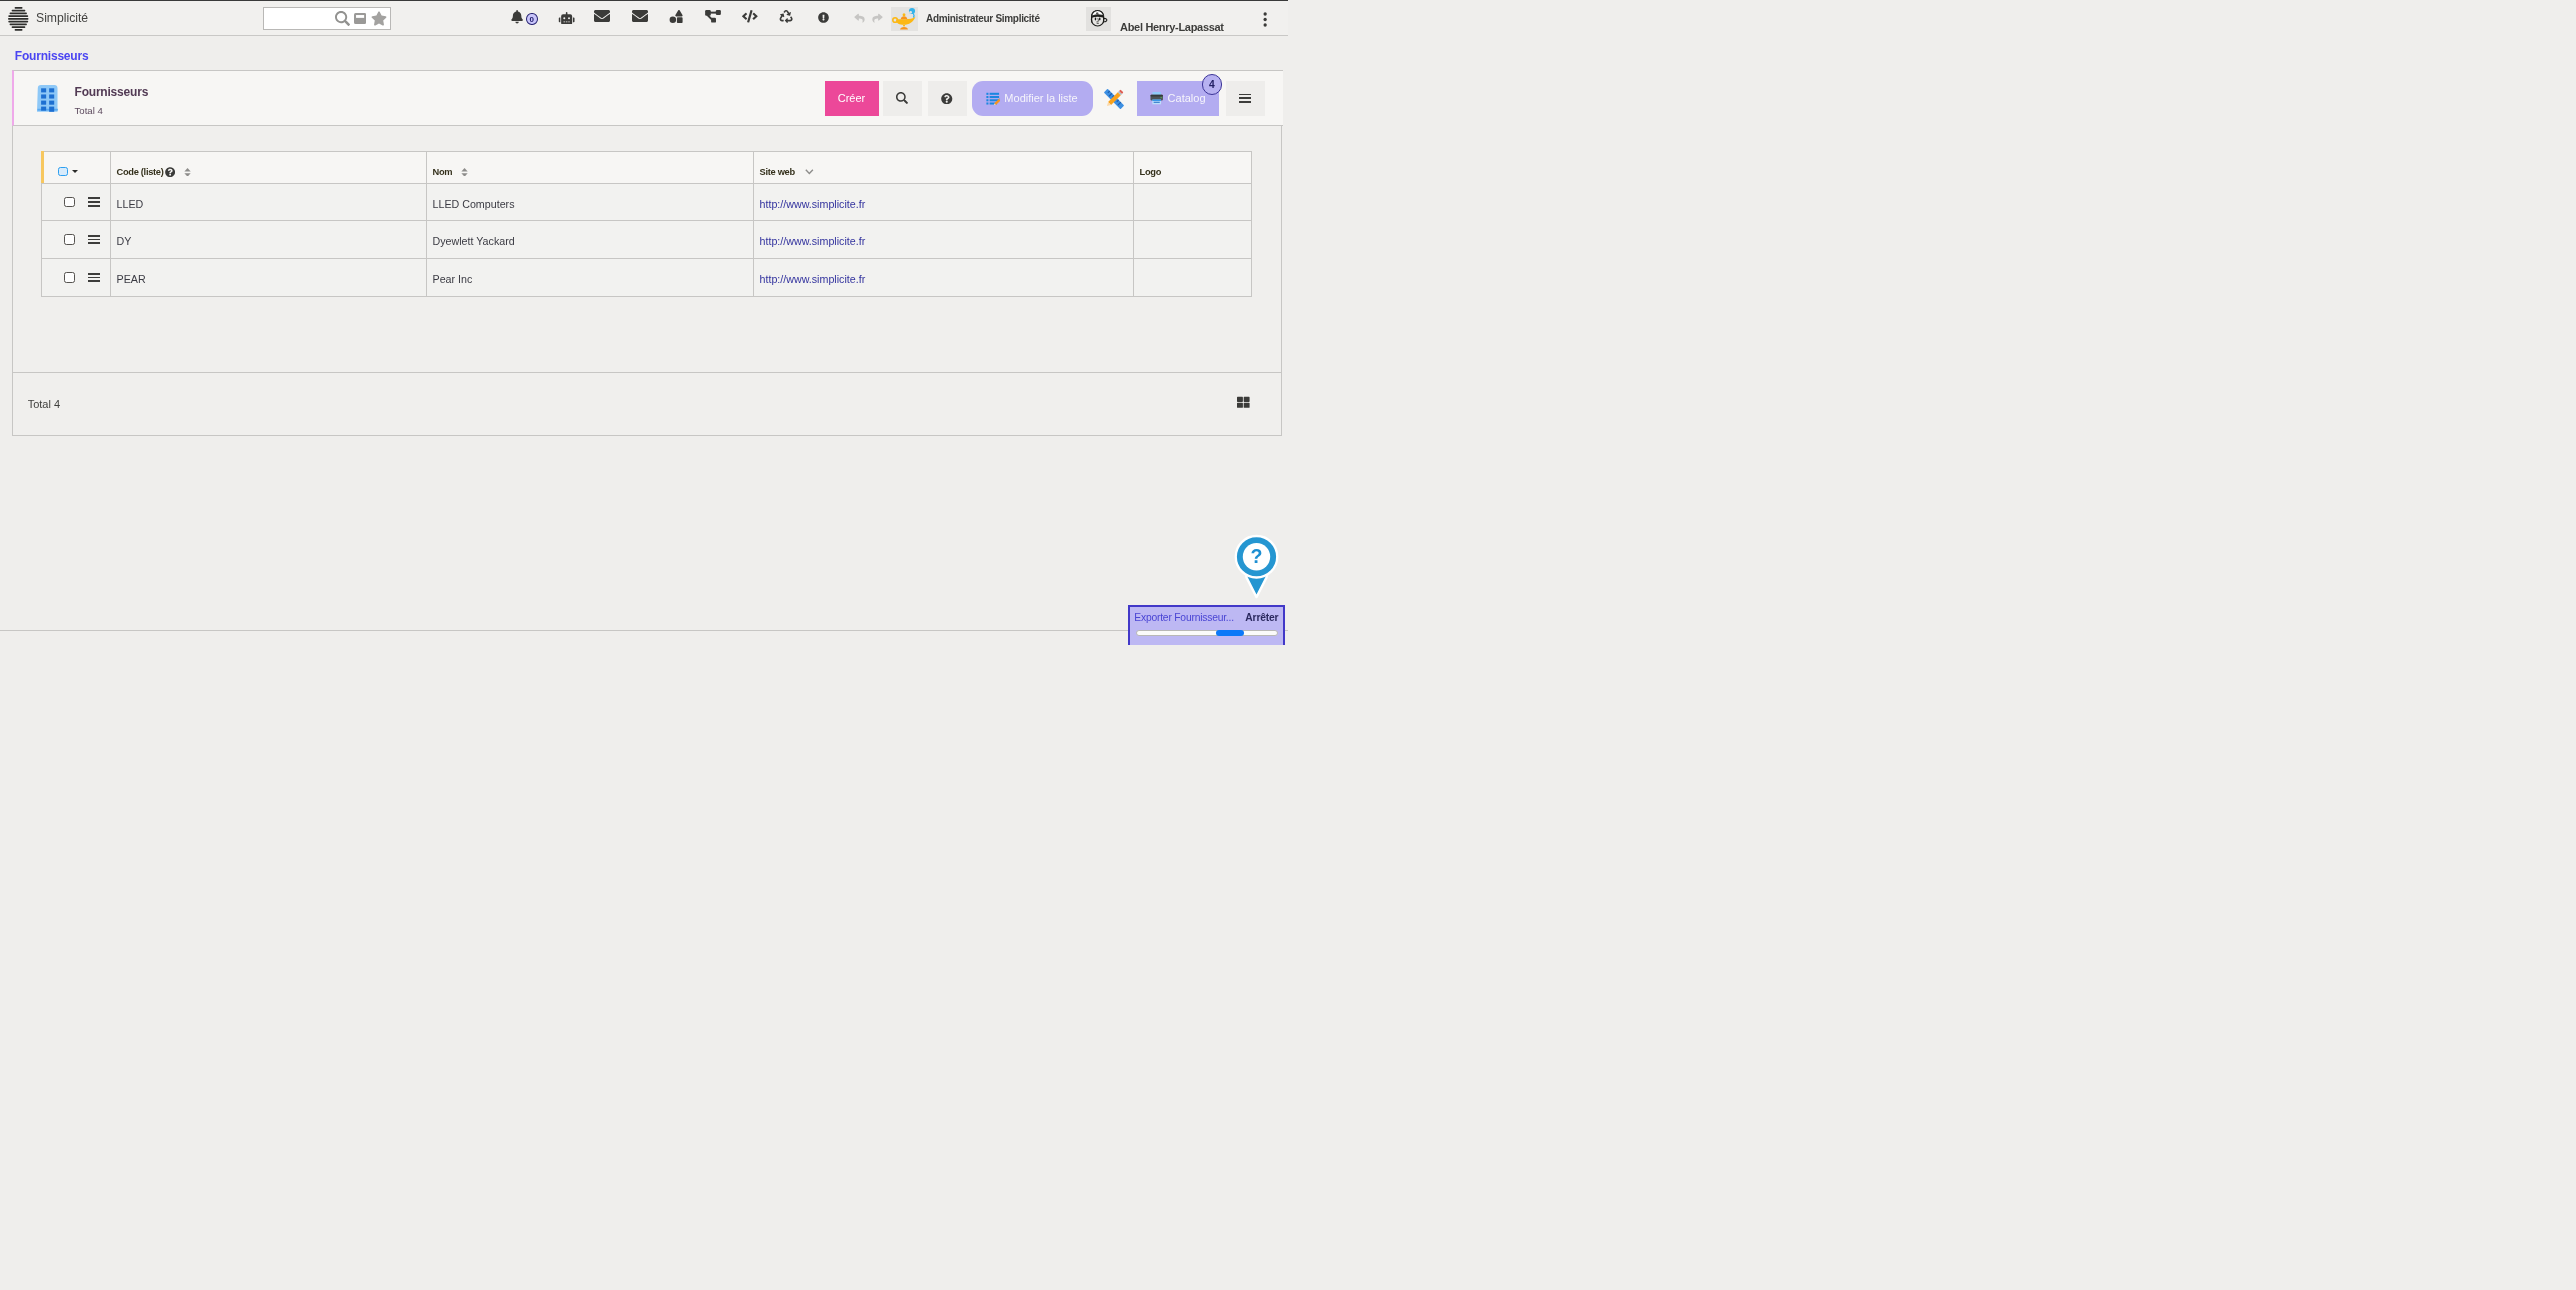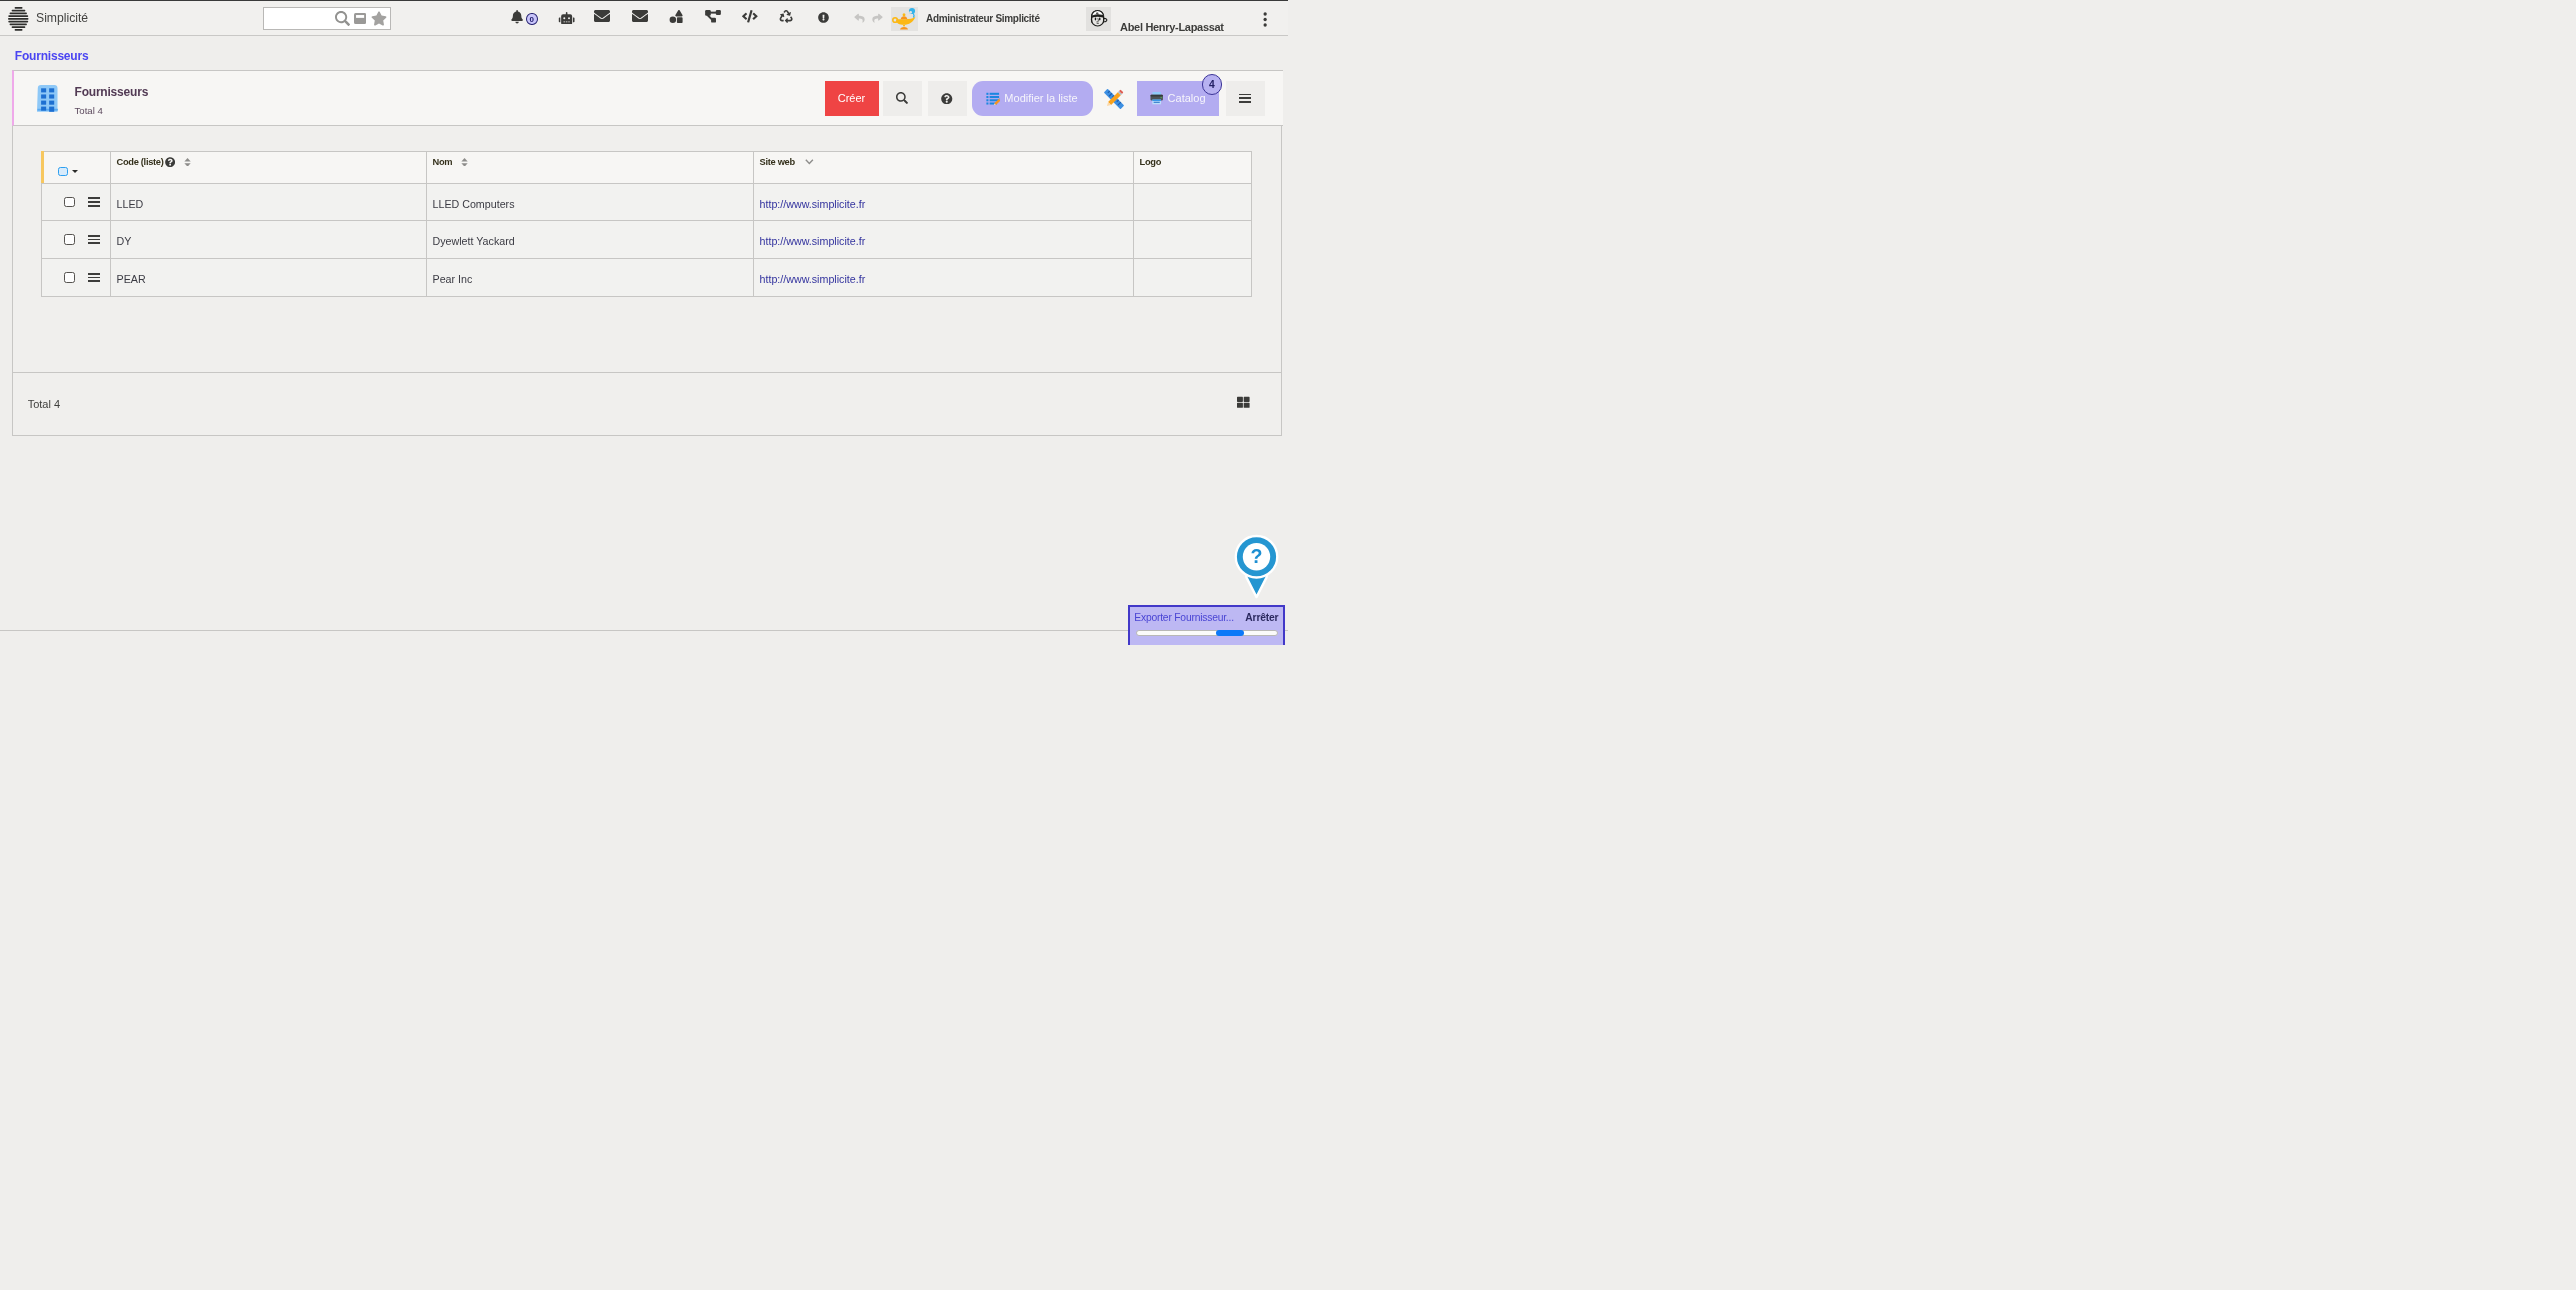--- a/index.html
+++ b/index.html
@@ -25,36 +25,36 @@
 
 
 #panel { position:absolute; left:11.5px; top:70px; width:1270px; height:366px;
   border:0.8px solid #c7c6c4; background:#f0efed; }
 #phead { position:absolute; left:-0.8px; top:-0.8px; width:1271px; height:56px;
   background:#f7f6f4; border-left:2.4px solid #efa9ea; border-top:0.8px solid #c7c6c4; border-bottom:0.8px solid #c7c6c4; }
 #ptitle { position:absolute; left:62px; top:14.2px; font-size:12px; letter-spacing:-0.2px; font-weight:bold; color:#523a54; }
 #ptotal { position:absolute; left:62px; top:34px; font-size:9.6px; color:#5d4a5e; }
 .btn { position:absolute; top:9.8px; height:35px; border:none; display:flex; align-items:center; justify-content:center;
   font-family:"Liberation Sans",sans-serif; font-size:11px; gap:4.7px; }
-#btn-creer { left:812px; width:54px; background:#ef4444; color:#fff; }
+#btn-creer { left:812px; width:54px; background:#ec4899; color:#fff; }
 #btn-search { left:870px; width:39px; background:#eeedeb; }
 #btn-help { left:915px; width:39px; background:#eeedeb; }
 #btn-modif { left:959px; width:121px; background:#b3acf1; color:#f6f5fb;border-radius:11px; }
 #btn-catalog { left:1124px; width:82px; background:#b3acf1; color:#f6f5fb; }
 #btn-menu { left:1213px; width:39px; background:#eeedeb; }
 #xicon { position:absolute; left:1090px; top:16.6px; width:22px; height:22px; }
 #badge4 { position:absolute; left:1189px; top:3px; width:20.5px; height:20.5px; border-radius:50%;
   background:#b7b1f1; border:1.3px solid #3b3497; color:#232064; font-size:10.3px; font-weight:bold;
   display:flex; align-items:center; justify-content:center; z-index:6; }
 
 
 #tbl { position:absolute; left:28px; top:80px; width:1211px; border-collapse:collapse; table-layout:fixed; }
 #tbl td, #tbl th { border:0.8px solid #c7c6c4; font-size:10.7px; color:#3b3b43; vertical-align:middle;
   padding:3px 0 0 6px; text-align:left; background:#f2f2f0; overflow:hidden; white-space:nowrap; }
-#tbl th { height:32px; vertical-align:bottom; padding-bottom:16px; font-size:9.3px; letter-spacing:-0.3px; color:#35311c; background:#f7f6f4; font-weight:bold; }
+#tbl th { height:32px; vertical-align:bottom; padding-bottom:6px; font-size:9.3px; letter-spacing:-0.3px; color:#35311c; background:#f7f6f4; font-weight:bold; }
 #tbl td { height:37px; }
 #tbl tr:nth-child(2) td { height:37px; }
 #tbl tr:nth-child(3) td { height:38px; }
 #tbl tr:nth-child(4) td { height:38px; }
 #tbl tr:nth-child(5) td { height:37px; }
 #tbl td.c1 { padding:0; } #tbl th.c1 { padding:0 0 6.7px 0; vertical-align:bottom; }
 #yellowbar { position:absolute; left:28px; top:80px; width:3.2px; height:32px; background:#f7c75f; z-index:5; }
 a.lk { color:#33339e; text-decoration:none; }
 
 

